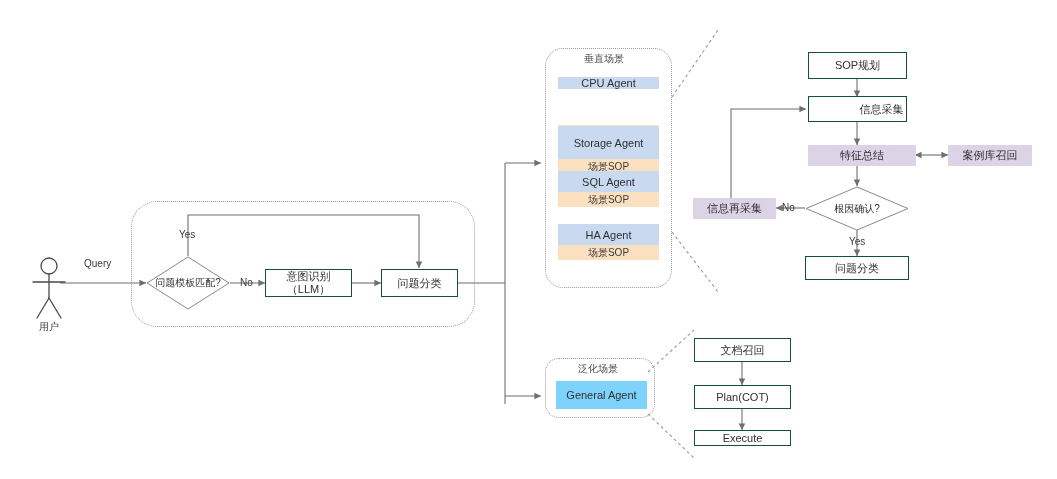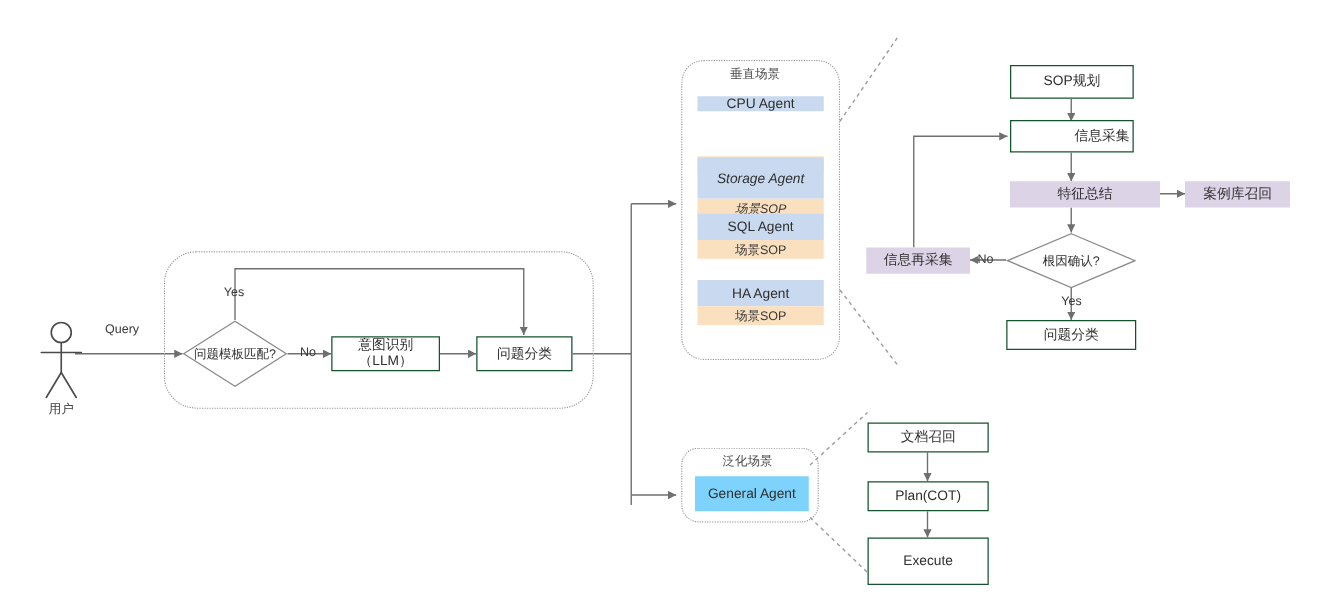--- a/index.html
+++ b/index.html
@@ -218,21 +218,21 @@
   <div class="actor-label" style="left:29px; top:320px; width:40px;">用户</div>
 
   <div class="group group-vertical" style="left:545px; top:48px; width:127px; height:240px;"></div>
   <div class="group-title" style="left:584px; top:52px;">垂直场景</div>
 
   <div class="agent-card" style="left:558px; top:77px; width:101px; height:36px;gap:36px;">
     <div class="agent-name">CPU Agent</div>
     <div class="agent-sop">场景SOP</div>
   </div>
 
-  <div class="agent-card" style="left:558px; top:126px; width:101px; height:48px;font-style:italic;">
+  <div class="agent-card" style="left:558px; top:126px; width:101px; height:48px;">
     <div class="agent-name">Storage Agent</div>
     <div class="agent-sop">场景SOP</div>
   </div>
 
   <div class="agent-card" style="left:558px; top:171px; width:101px; height:36px;">
     <div class="agent-name">SQL Agent</div>
     <div class="agent-sop">场景SOP</div>
   </div>
 
   <div class="agent-card" style="left:558px; top:224px; width:101px; height:36px;">
@@ -241,21 +241,21 @@
   </div>
 
   <div class="group group-general" style="left:545px; top:358px; width:110px; height:60px;"></div>
   <div class="group-title" style="left:578px; top:362px;">泛化场景</div>
   <div class="node fill green" style="left:556px; top:381px; width:91px; height:28px;">General Agent</div>
 
   <div class="node box" style="left:808px; top:52px; width:99px; height:27px;">SOP规划</div>
 
   <div class="node box" style="left:808px; top:96px; width:99px; height:26px;padding-left:48px;">信息采集</div>
 
-  <div class="node fill purple" style="left:808px; top:145px; width:120px; height:21px;">特征总结</div>
+  <div class="node fill purple" style="left:808px; top:145px; width:108px; height:21px;">特征总结</div>
 
   <div class="node fill purple" style="left:948px; top:145px; width:84px; height:21px;">案例库召回</div>
 
   <div class="node fill purple" style="left:693px; top:198px; width:83px; height:21px;">信息再采集</div>
 
   <div class="diamond" style="left:805px; top:186px; width:104px; height:45px;">
     <svg class="dshape" viewBox="0 0 104 45" xmlns="http://www.w3.org/2000/svg">
       <polygon points="52,1 103,22.5 52,44 1,22.5" fill="#ffffff" stroke="#8a8a8a" stroke-width="1"></polygon>
     </svg>
     <div class="dlabel">根因确认?</div>
@@ -263,15 +263,15 @@
 
   <div class="node box" style="left:805px; top:256px; width:104px; height:24px;">问题分类</div>
 
   <div class="edge-label" style="left:782px; top:202px;">No</div>
   <div class="edge-label" style="left:849px; top:236px;">Yes</div>
 
   <div class="node box" style="left:694px; top:338px; width:97px; height:24px;">文档召回</div>
 
   <div class="node box" style="left:694px; top:385px; width:97px; height:24px;">Plan(COT)</div>
 
-  <div class="node box" style="left:694px; top:430px; width:97px; height:38px;">Execute</div>
+  <div class="node box" style="left:694px; top:430px; width:97px; height:16px;">Execute</div>
 
 </div>
 
 </body></html>

